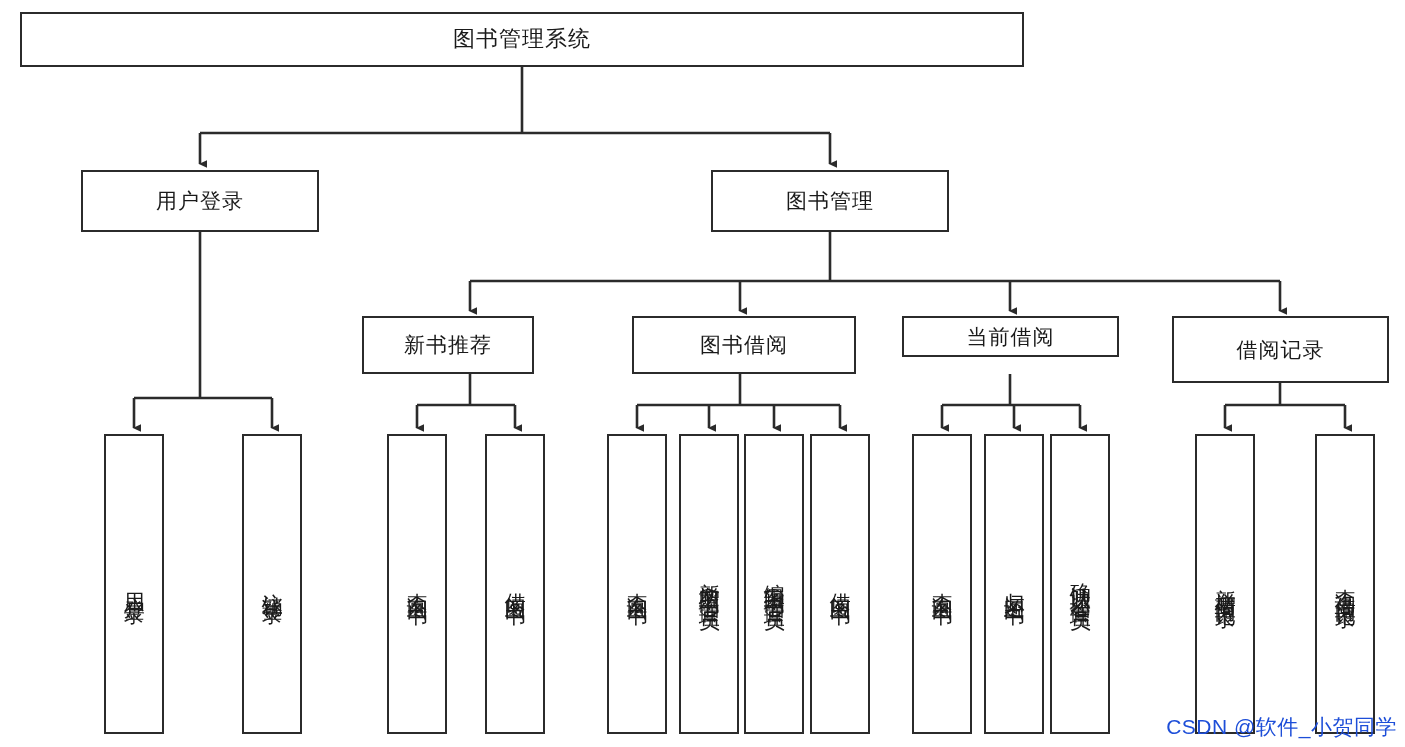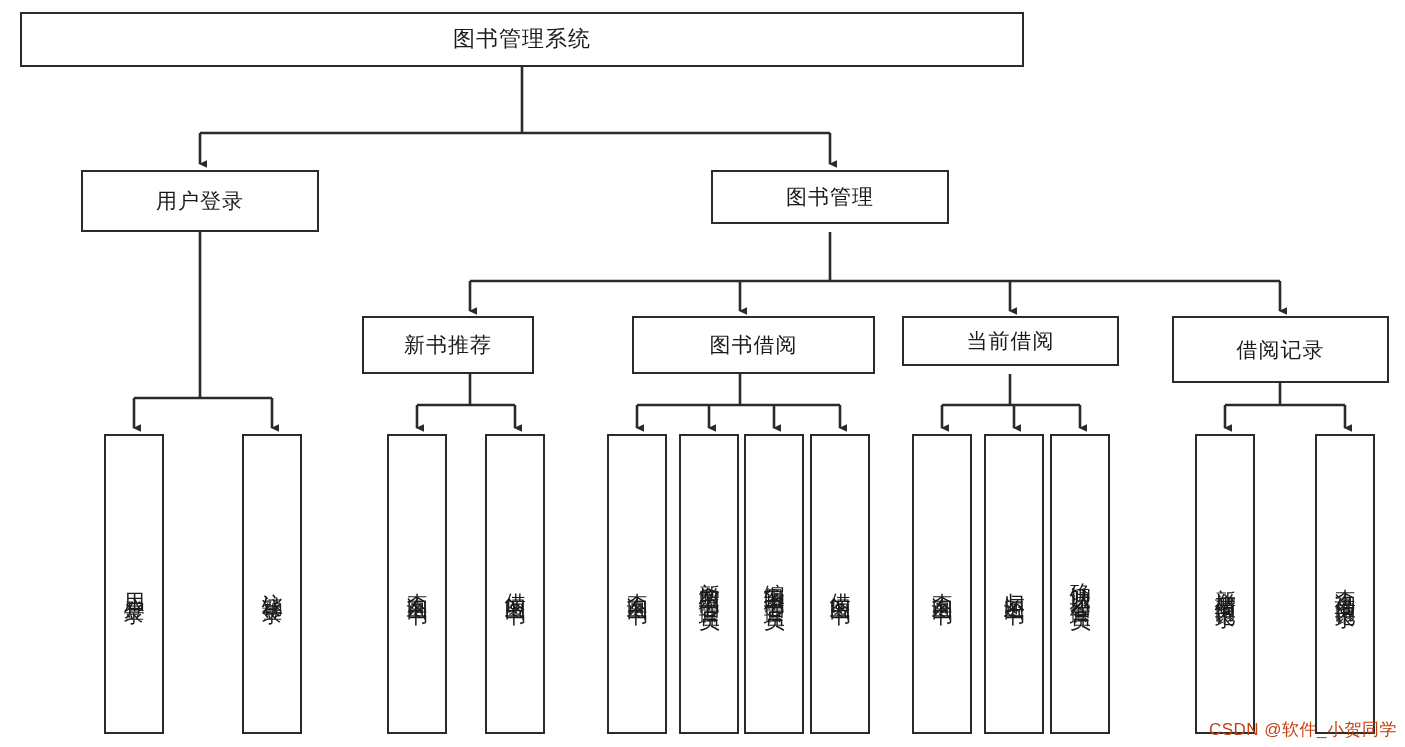--- a/index.html
+++ b/index.html
@@ -58,22 +58,22 @@
     justify-content: center;
   }
   .node-v .vlabel {
     writing-mode: vertical-rl;
     text-orientation: upright;
   }
   #watermark {
     position: absolute;
     right: 8px;
     bottom: 6px;
-    font-size: 17px;
-    color: #c2410c;
+    font-size: 21px;
+    color: #1d4ed8;
     letter-spacing: 0.5px;
     white-space: nowrap;
   }
 </style>
 </head>
 <body>
 
 <div id="diagram-root">
 
   <svg id="edge-layer" viewBox="0 0 1405 747" width="1405" height="747" xmlns="http://www.w3.org/2000/svg">
@@ -126,31 +126,31 @@
     </g>
   </svg>
 
   <div class="node node-h node-root" style="left: 20px; top: 12px; width: 1004px; height: 55px;">
     <span>图书管理系统</span>
   </div>
 
   <div class="node node-h" style="left: 81px; top: 170px; width: 238px; height: 62px;">
     <span>用户登录</span>
   </div>
-  <div class="node node-h" style="left: 711px; top: 170px; width: 238px; height: 54px;">
+  <div class="node node-h" style="left: 711px; top: 170px; width: 238px; height: 62px;">
     <span>图书管理</span>
   </div>
 
   <div class="node node-h" style="left: 362px; top: 316px; width: 172px; height: 58px;">
     <span>新书推荐</span>
   </div>
-  <div class="node node-h" style="left: 632px; top: 316px; width: 243px; height: 58px;">
+  <div class="node node-h" style="left: 632px; top: 316px; width: 224px; height: 58px;">
     <span>图书借阅</span>
   </div>
-  <div class="node node-h" style="left: 902px; top: 316px; width: 217px; height: 50px;">
+  <div class="node node-h" style="left: 902px; top: 316px; width: 217px; height: 41px;">
     <span>当前借阅</span>
   </div>
   <div class="node node-h" style="left: 1172px; top: 316px; width: 217px; height: 67px;">
     <span>借阅记录</span>
   </div>
 
   <div class="node node-v" style="left: 104px; top: 434px; width: 60px; height: 300px;">
     <span class="vlabel">用户登录</span>
   </div>
   <div class="node node-v" style="left: 242px; top: 434px; width: 60px; height: 300px;">

